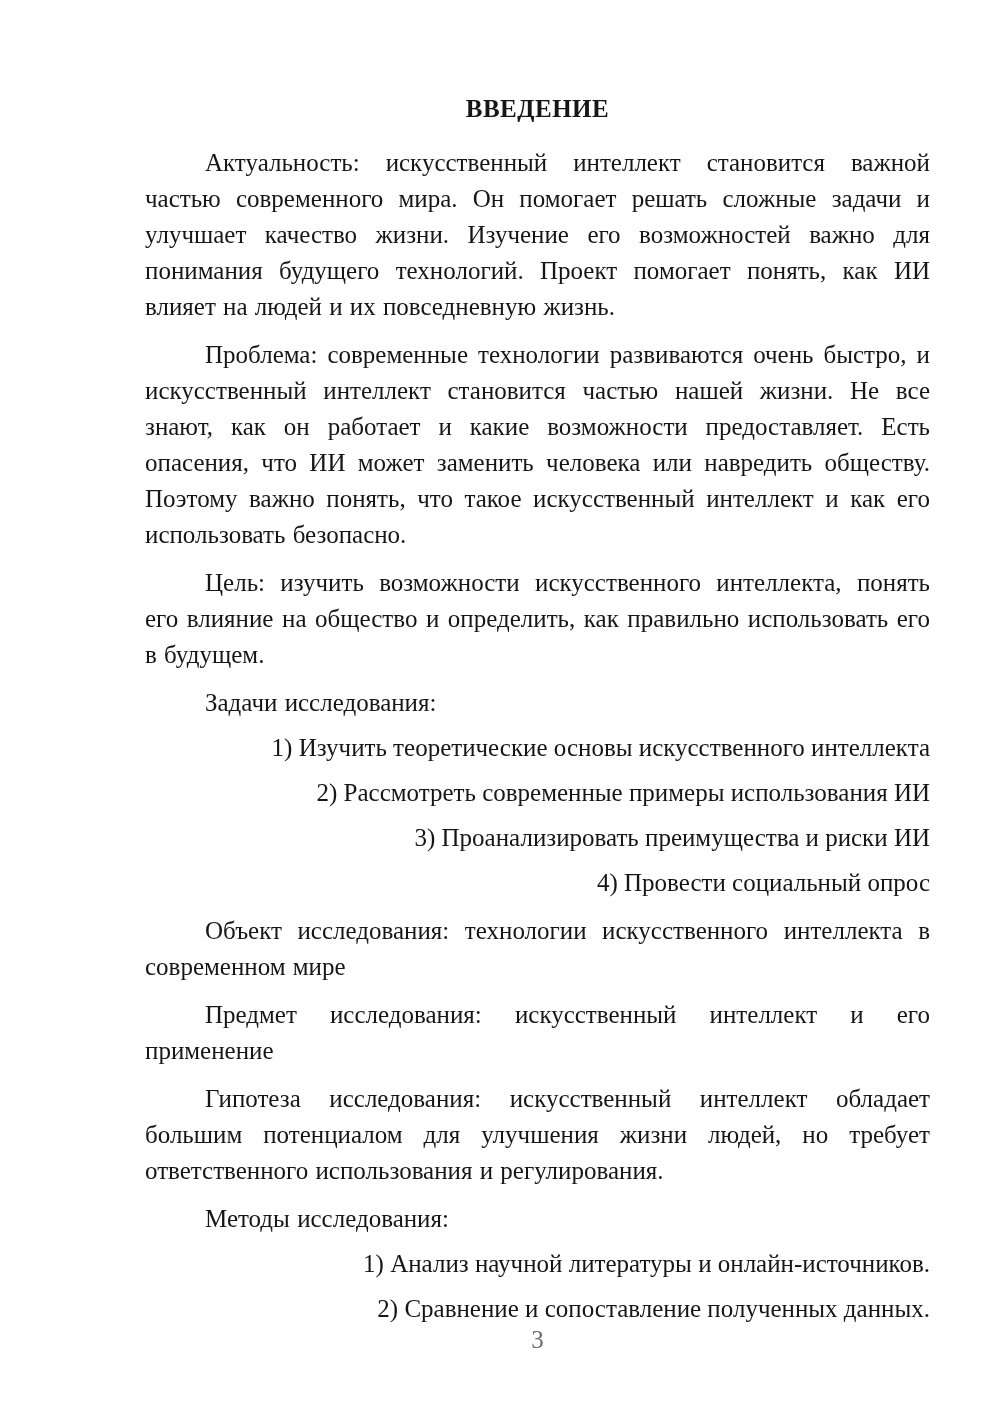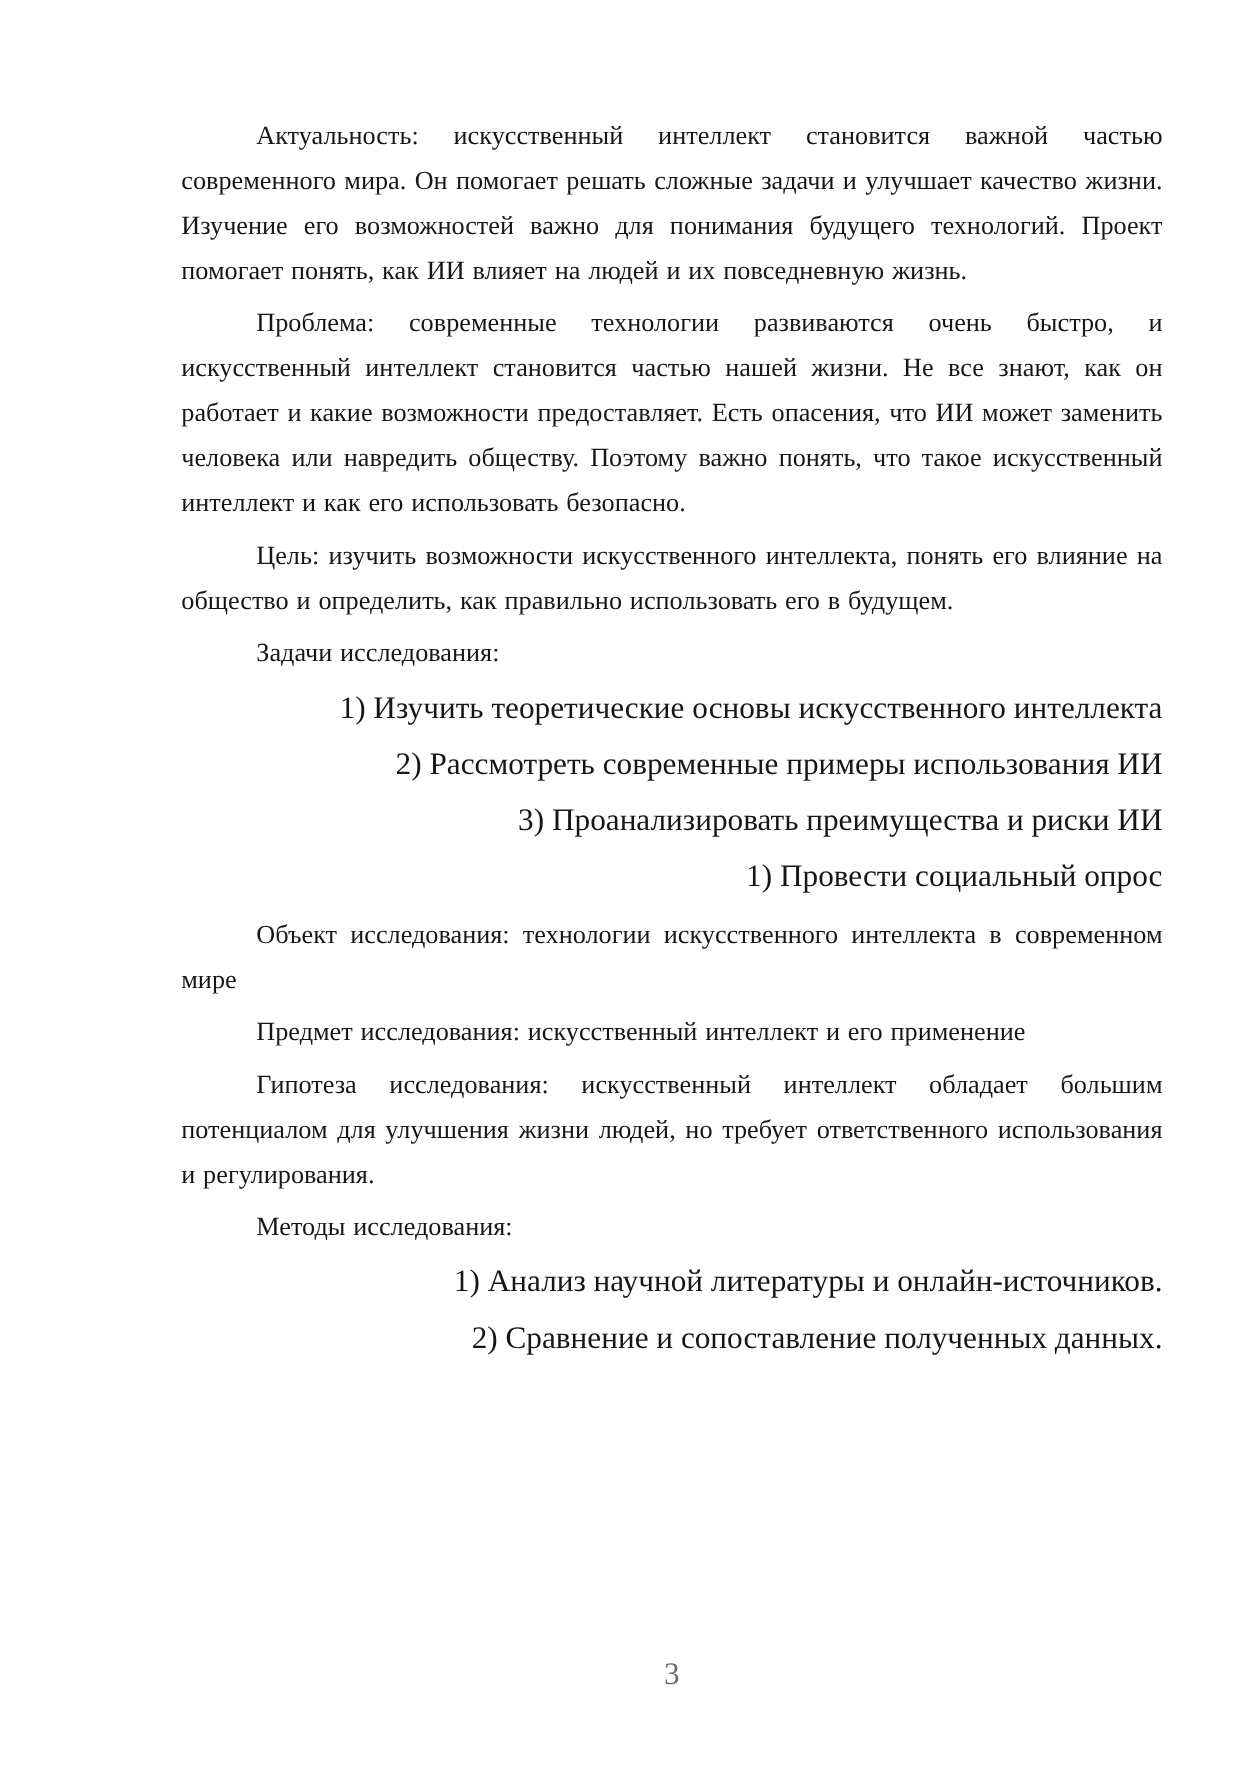--- a/index.html
+++ b/index.html
@@ -24,25 +24,25 @@
   }
   .doc-title {
     font-size: 25px;
     line-height: 38px;
     font-weight: 700;
     text-align: center;
     letter-spacing: 0.5px;
     margin: 0 0 17px 0;
   }
   .para {
-    font-size: 21px;
+    font-size: 25px;
     line-height: 36px;
     text-align: justify;
     text-indent: 60px;
-    margin: 0 0 6px 0;
+    margin: 12px 0 6px 0;
     word-spacing: 1px;
   }
   .list-item {
     font-size: 25px;
     line-height: 36px;
     text-align: right;
     text-indent: 28px;
     margin: 9px 0;
   }
   .page-number {
@@ -55,36 +55,37 @@
     line-height: 36px;
     color: #6e6e6e;
   }
 </style>
 </head>
 <body>
 
 <div class="page">
   <div class="content">
 
+    <h1 class="doc-title">ВВЕДЕНИЕ</h1>
 
     <p class="para">Актуальность: искусственный интеллект становится важной частью современного мира. Он помогает решать сложные задачи и улучшает качество жизни. Изучение его возможностей важно для понимания будущего технологий. Проект помогает понять, как ИИ влияет на людей и их повседневную жизнь.</p>
 
     <p class="para">Проблема: современные технологии развиваются очень быстро, и искусственный интеллект становится частью нашей жизни. Не все знают, как он работает и какие возможности предоставляет. Есть опасения, что ИИ может заменить человека или навредить обществу. Поэтому важно понять, что такое искусственный интеллект и как его использовать безопасно.</p>
 
     <p class="para">Цель: изучить возможности искусственного интеллекта, понять его влияние на общество и определить, как правильно использовать его в будущем.</p>
 
     <p class="para">Задачи исследования:</p>
 
     <p class="list-item">1) Изучить теоретические основы искусственного интеллекта</p>
 
     <p class="list-item">2) Рассмотреть современные примеры использования ИИ</p>
 
     <p class="list-item">3) Проанализировать преимущества и риски ИИ</p>
 
-    <p class="list-item">1) Провести социальный опрос</p>
+    <p class="list-item">4) Провести социальный опрос</p>
 
 
     <p class="para">Объект исследования: технологии искусственного интеллекта в современном мире</p>
 
     <p class="para">Предмет исследования: искусственный интеллект и его применение</p>
 
     <p class="para">Гипотеза исследования: искусственный интеллект обладает большим потенциалом для улучшения жизни людей, но требует ответственного использования и регулирования.</p>
 
     <p class="para">Методы исследования:</p>
 

